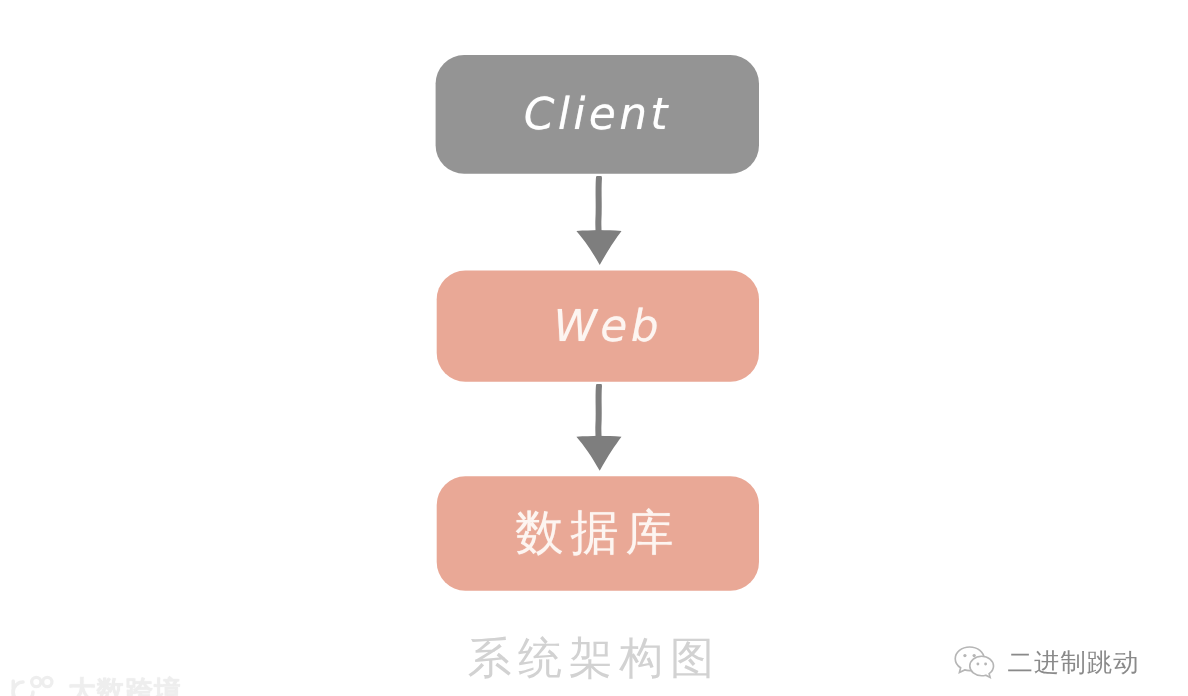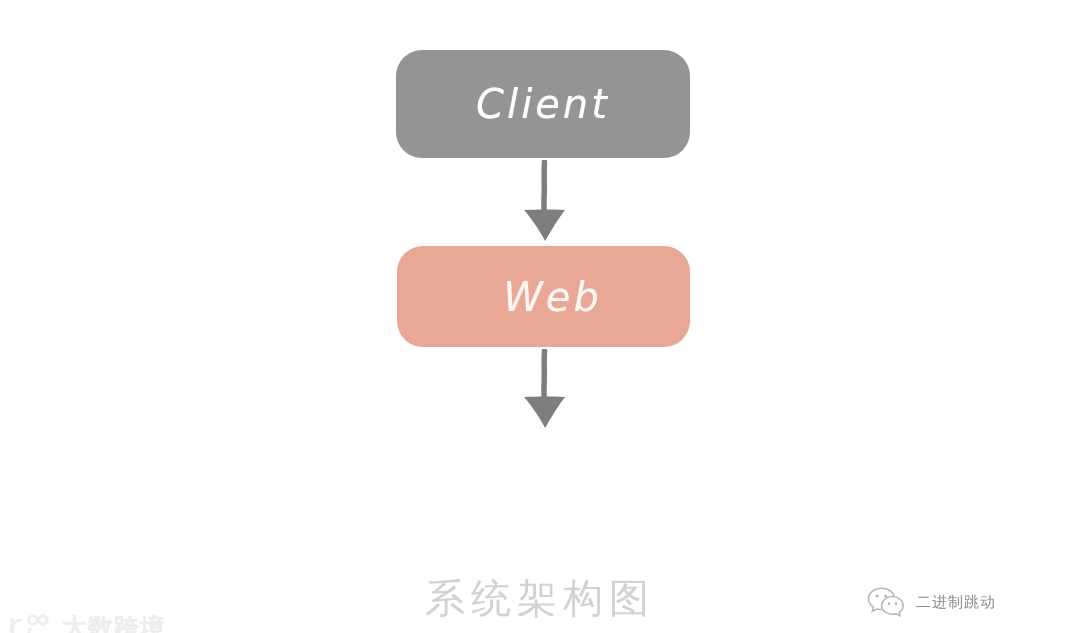--- a/index.html
+++ b/index.html
@@ -135,21 +135,21 @@
     position: absolute;
     left: 866px;
     top: 566px;
     display: flex;
     align-items: center;
     gap: 10px;
   }
   #account-badge .badge-text {
     color: #8a8a8a;
     font-family: "DejaVu Sans", "Liberation Sans", sans-serif;
-    font-size: 15px;
+    font-size: 23px;
     letter-spacing: 1px;
   }
   #account-badge .wechat-mark { width: 40px; height: 34px; }
 </style>
 </head>
 <body>
 
 <div id="canvas">
 
   <div class="node" id="node-client">
@@ -169,20 +169,23 @@
   </div>
 
   <div class="arrow" id="arrow-web-database">
     <svg viewBox="0 0 70 82" preserveAspectRatio="none" aria-hidden="true">
       <path d="M35.5 2 C34.6 13, 35.8 25, 35.0 38 C34.8 42, 35.2 46, 35.1 50" stroke="#7e7e7e" stroke-width="5.5" fill="none" stroke-linecap="round"></path>
       <path d="M15 48 C22 47.4, 29 47.8, 35.2 47.2 C42 47.6, 49 47.2, 56 48
                C50 56, 44 65, 36.2 79 C29 66, 22 56, 15 48 Z" fill="#7e7e7e"></path>
     </svg>
   </div>
 
+  <div class="node" id="node-database">
+    <span class="node-label">数据库</span>
+  </div>
 
   <div id="caption">系统架构图</div>
 
   <div id="watermark-left">
     <span class="wm-mark">
       <svg viewBox="0 0 46 30" aria-hidden="true">
         <path d="M4 6 L4 26" stroke="#ededed" stroke-width="3.2" fill="none" stroke-linecap="round"></path>
         <path d="M22 16 a9 9 0 1 1 -9 -9" stroke="#ededed" stroke-width="3.2" fill="none" stroke-linecap="round"></path>
         <circle cx="25" cy="7" r="4.2" stroke="#ededed" stroke-width="3" fill="none"></circle>
         <circle cx="35" cy="7" r="4.2" stroke="#ededed" stroke-width="3" fill="none"></circle>

